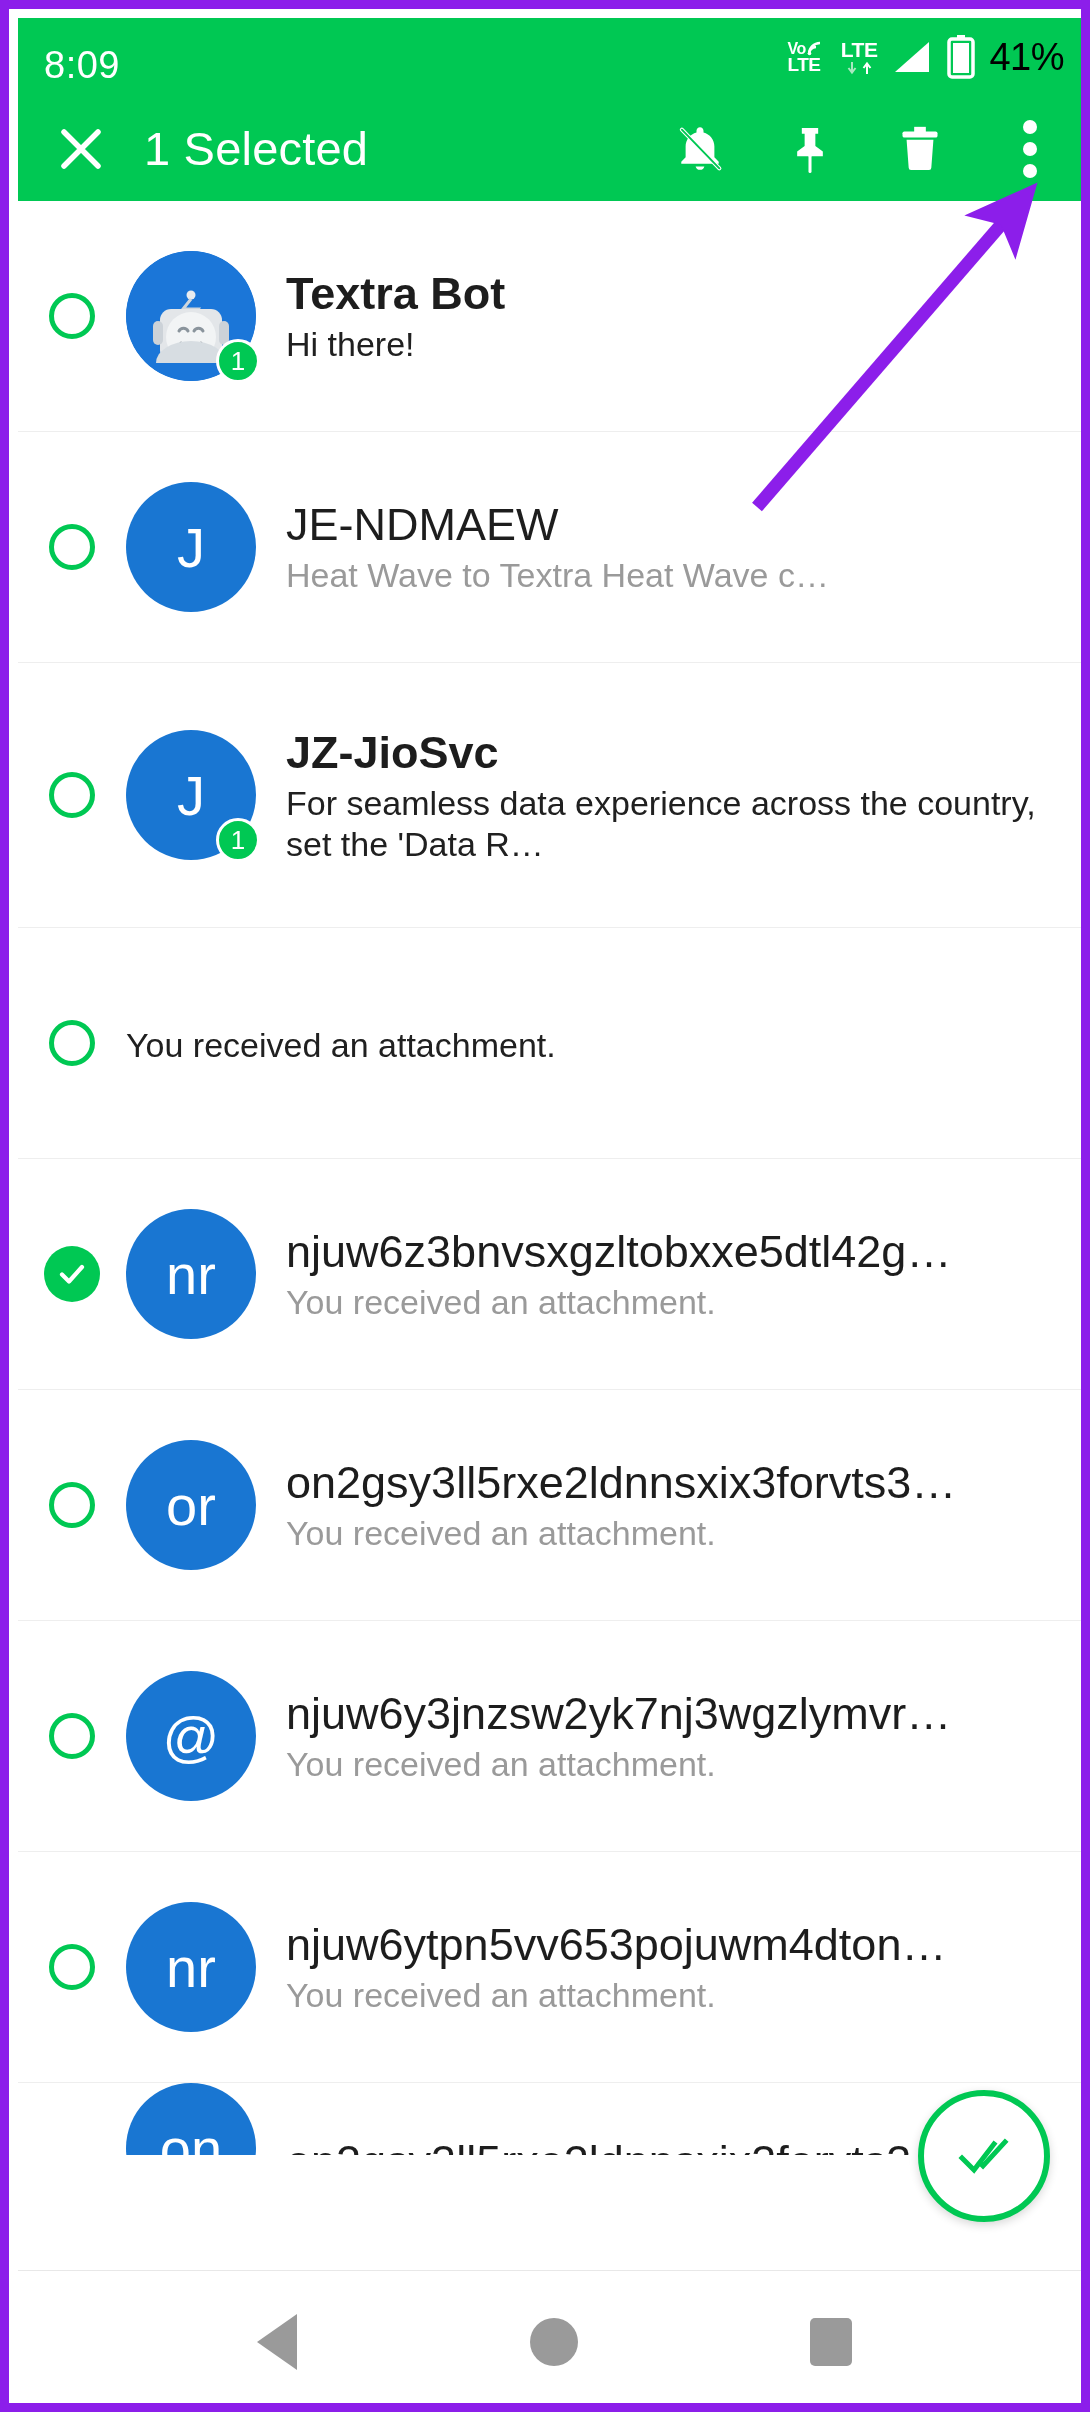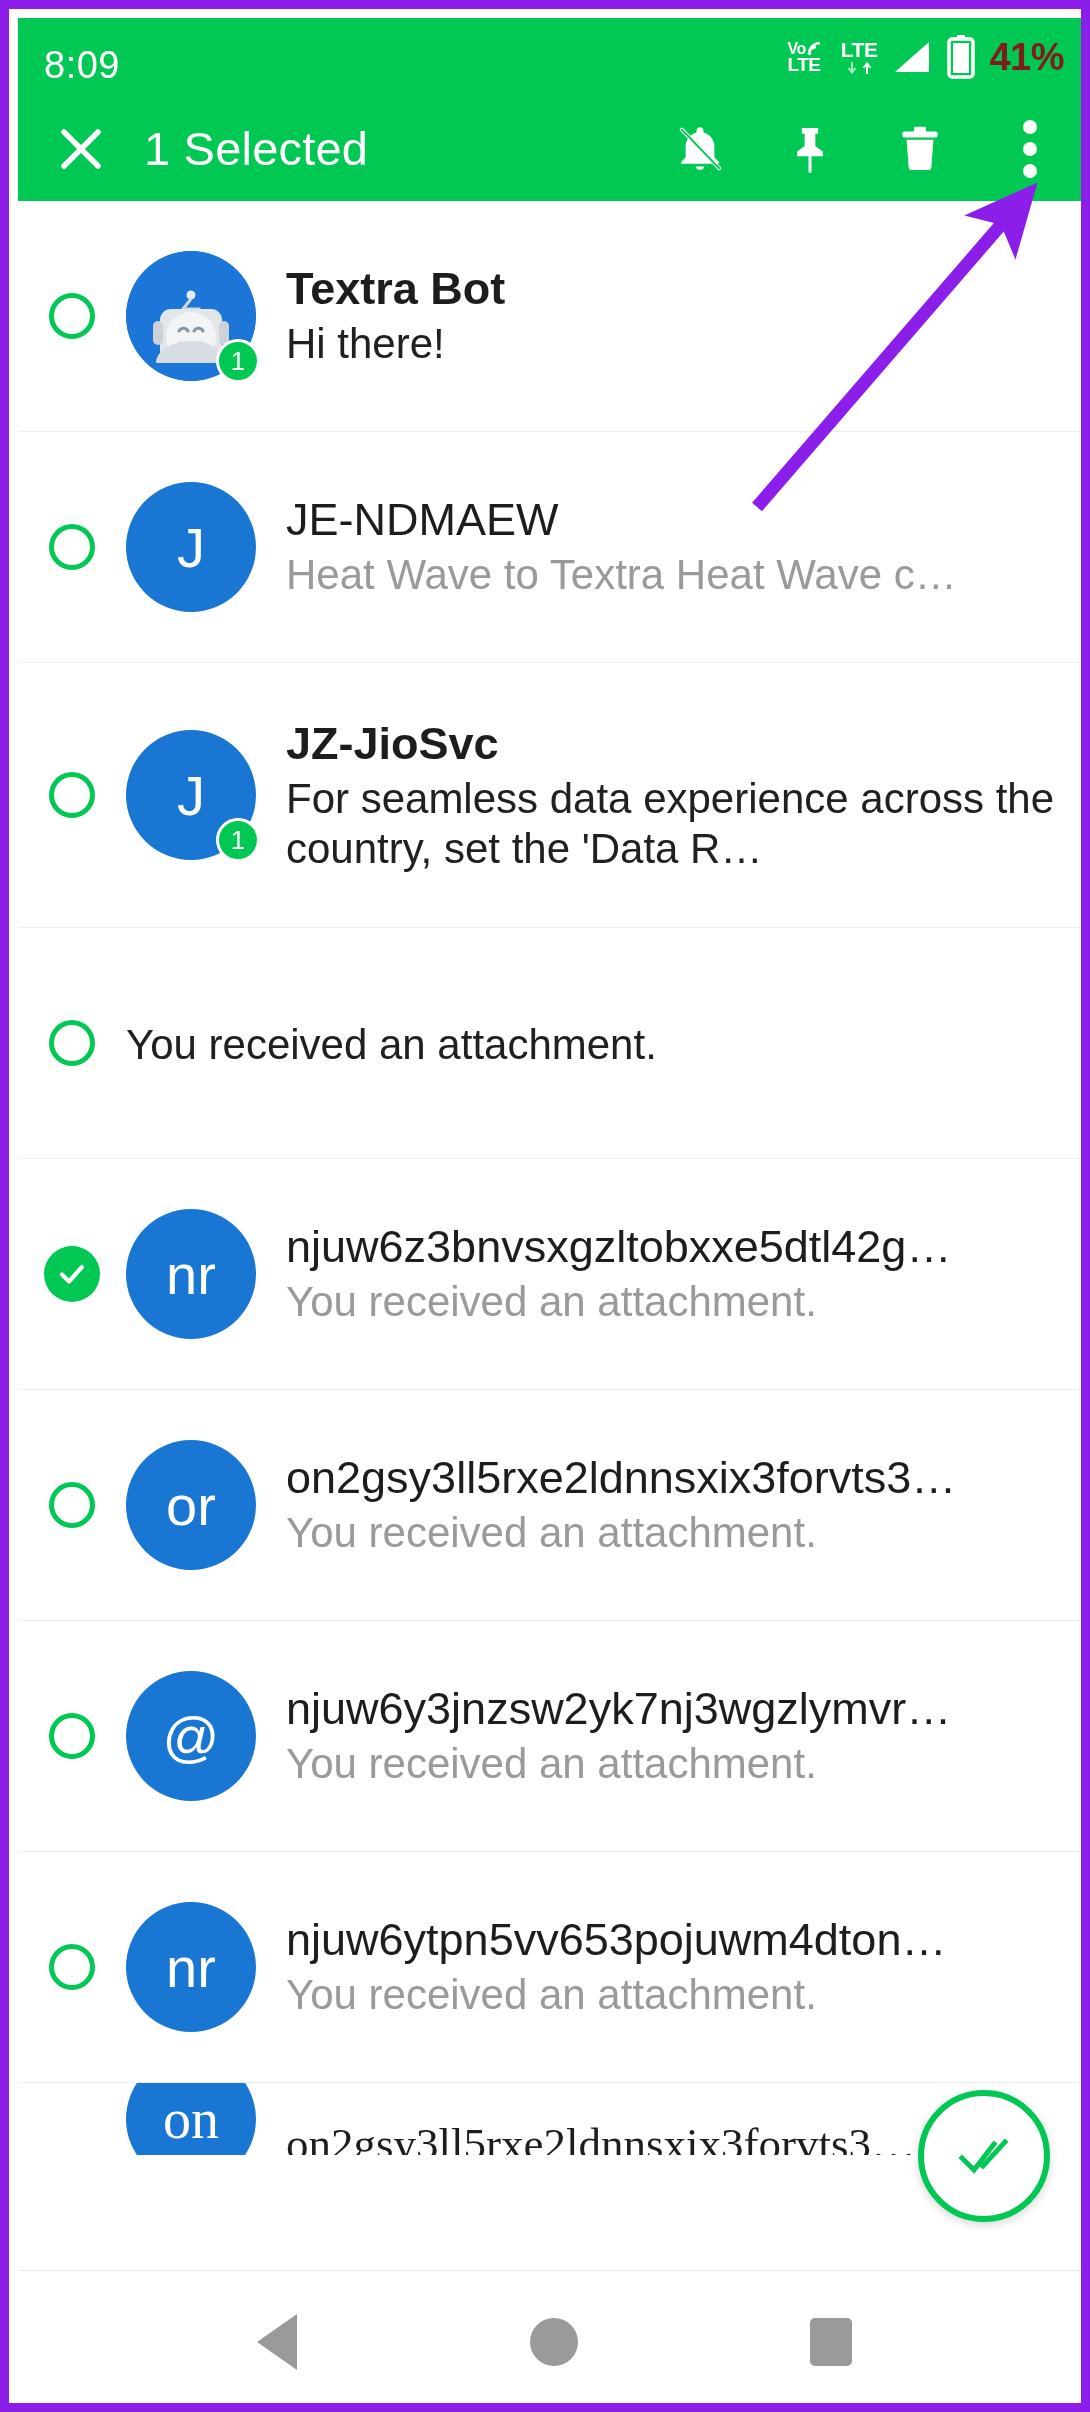--- a/index.html
+++ b/index.html
@@ -57,21 +57,21 @@
     position:relative;
   }
   .volte .l1 { color:#fff; font-size:16px; font-weight:bold; letter-spacing:-0.5px;}
   .volte .l2 { color:#fff; font-size:19px; font-weight:bold; letter-spacing:-0.5px;}
   .lte-blk {
     display:flex; flex-direction:column; align-items:center;
     line-height:1;
   }
   .lte-blk .lbl { color:#fff; font-size:21px; font-weight:bold; letter-spacing:-0.5px;}
   .lte-blk .arrows { display:flex; gap:3px; margin-top:1px;}
-  .battery-pct { color:#7f1d1d; font-size:38px; font-weight:700; letter-spacing:-0.5px;}
+  .battery-pct { color:#000000; font-size:38px; font-weight:400; letter-spacing:-0.5px;}
 
   
   .toolbar {
     height:105px;
     background:#00c853;
     display:flex;
     align-items:center;
     padding:0 22px 0 36px;
     justify-content:center;
   }
@@ -171,38 +171,38 @@
   }
   .title {
     font-size:45px;
     color:#1d1d1d;
     white-space:nowrap;
     overflow:hidden;
     line-height:1.18;
   }
   .title.bold { font-weight:bold; }
   .snippet {
-    font-size:42px;
+    font-size:34px;
     color:#9a9a9a;
     white-space:nowrap;
     overflow:hidden;
     line-height:1.2;
     margin-top:4px;
   }
   .snippet.dark { color:#202020; }
   .snippet.two { white-space:normal; line-height:1.18; }
 
   .divider {
     height:1px;
     background:#eeeeee;
     margin-left:0;
   }
 
   
-  .row.partial { height:72px; overflow:hidden; align-items:center;font-family:Liberation Serif, serif;}
+  .row.partial { height:72px; overflow:hidden; align-items:flex-start;}
   .row.partial .avatar-wrap { height:130px; }
 
   
   .fab {
     position:absolute;
     right:40px;
     bottom:190px;
     width:132px; height:132px;
     border-radius:50%;
     background:#ffffff;

